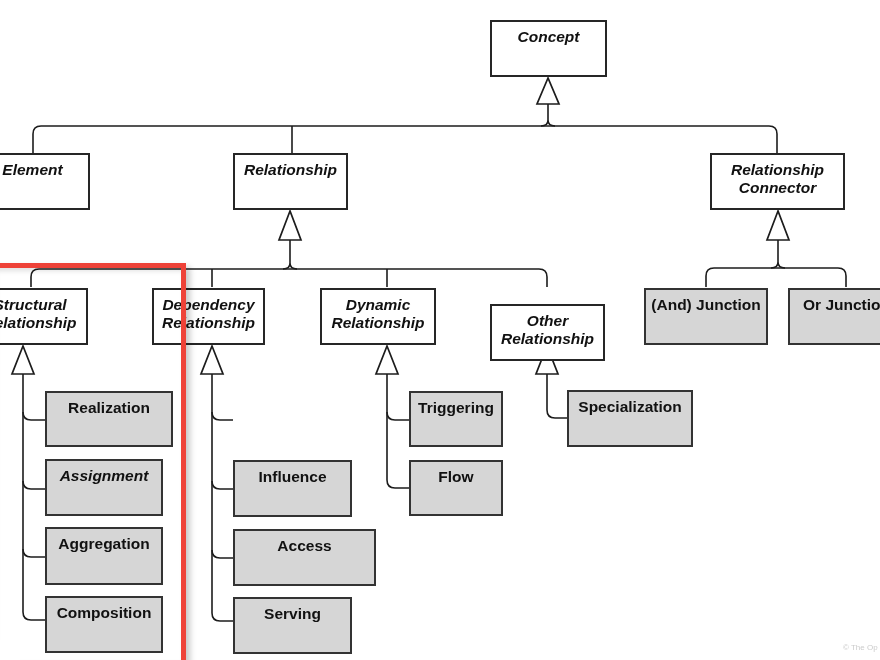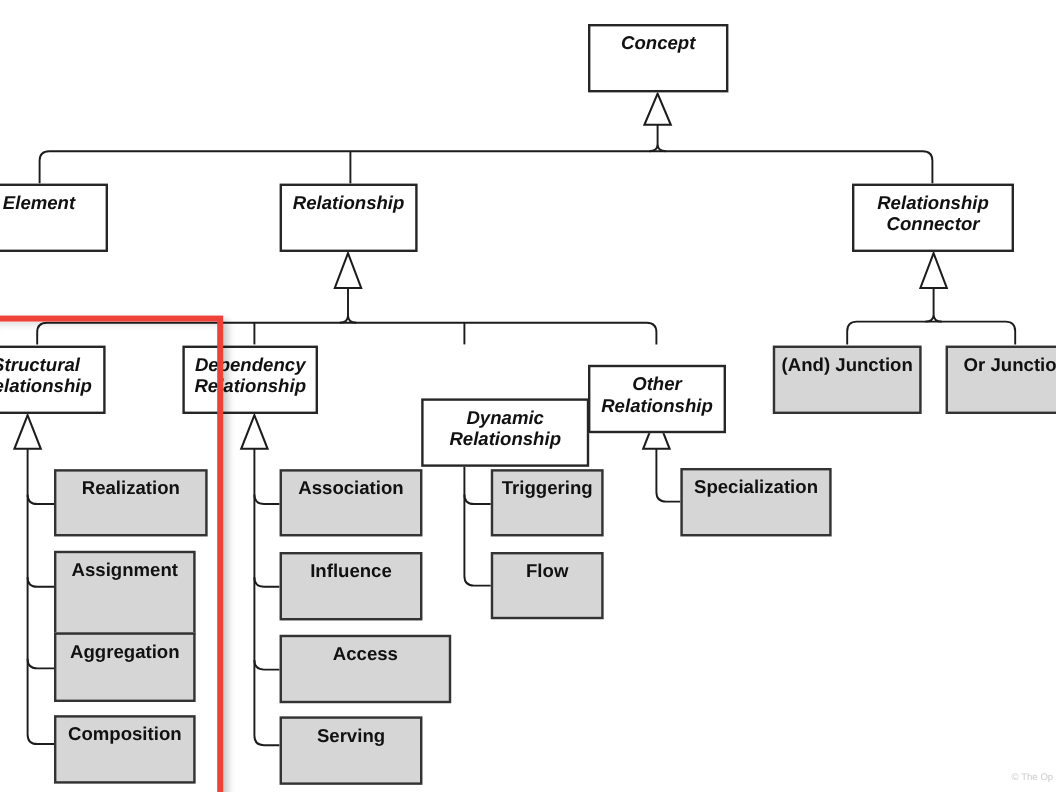--- a/index.html
+++ b/index.html
@@ -86,49 +86,46 @@
   <div class="node abstract" style="left:710px;top:153px;width:135px;height:57px;">
     <span>Relationship Connector</span>
   </div>
 
   <div class="node abstract" style="left:-28px;top:288px;width:116px;height:57px;">
     <span>Structural Relationship</span>
   </div>
   <div class="node abstract" style="left:152px;top:288px;width:113px;height:57px;">
     <span>Dependency Relationship</span>
   </div>
-  <div class="node abstract" style="left:351px;top:288px;width:140px;height:57px;margin-top:44px;">
+  <div class="node abstract" style="left:320px;top:288px;width:116px;height:57px;">
     <span>Dynamic Relationship</span>
   </div>
   <div class="node abstract" style="left:490px;top:288px;width:115px;height:57px;margin-top:16px;">
     <span>Other Relationship</span>
   </div>
   <div class="node concrete" style="left:644px;top:288px;width:124px;height:57px;">
     <span>(And) Junction</span>
   </div>
   <div class="node concrete" style="left:788px;top:288px;width:117px;height:57px;">
     <span>Or Junction</span>
   </div>
 
   <div class="node concrete" style="left:45px;top:391px;width:128px;height:56px;">
     <span>Realization</span>
   </div>
-  <div class="node concrete" style="left:45px;top:459px;width:118px;height:70px;">
+  <div class="node concrete" style="left:45px;top:459px;width:118px;height:57px;font-style:italic;">
     <span>Assignment</span>
   </div>
   <div class="node concrete" style="left:45px;top:527px;width:118px;height:58px;">
     <span>Aggregation</span>
   </div>
   <div class="node concrete" style="left:45px;top:596px;width:118px;height:57px;">
     <span>Composition</span>
   </div>
 
-  <div class="node concrete" style="left:233px;top:391px;width:119px;height:56px;">
-    <span>Association</span>
-  </div>
   <div class="node concrete" style="left:233px;top:460px;width:119px;height:57px;">
     <span>Influence</span>
   </div>
   <div class="node concrete" style="left:233px;top:529px;width:143px;height:57px;">
     <span>Access</span>
   </div>
   <div class="node concrete" style="left:233px;top:597px;width:119px;height:57px;">
     <span>Serving</span>
   </div>
 

